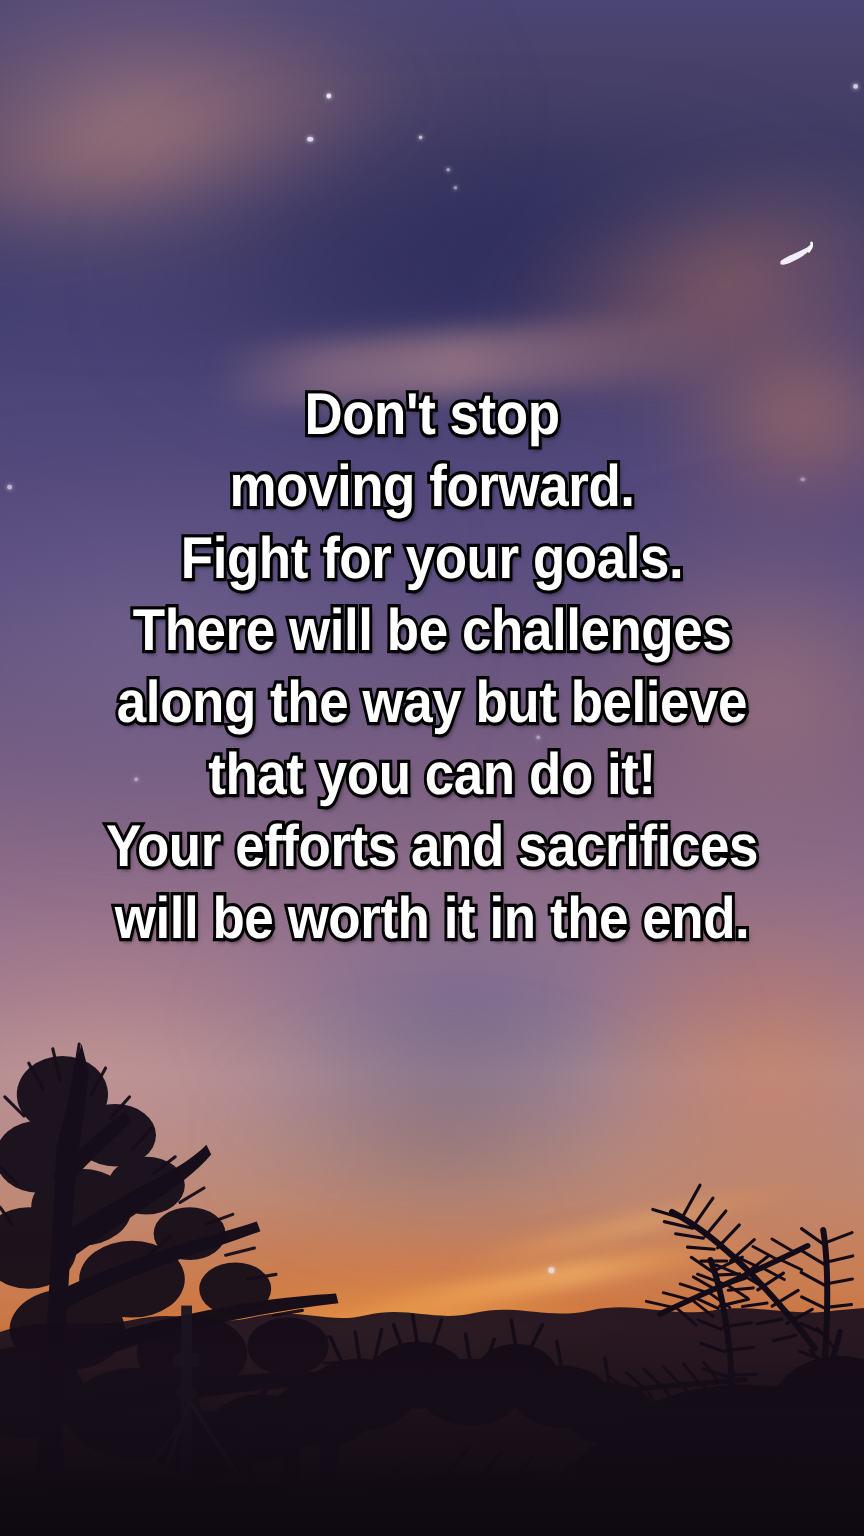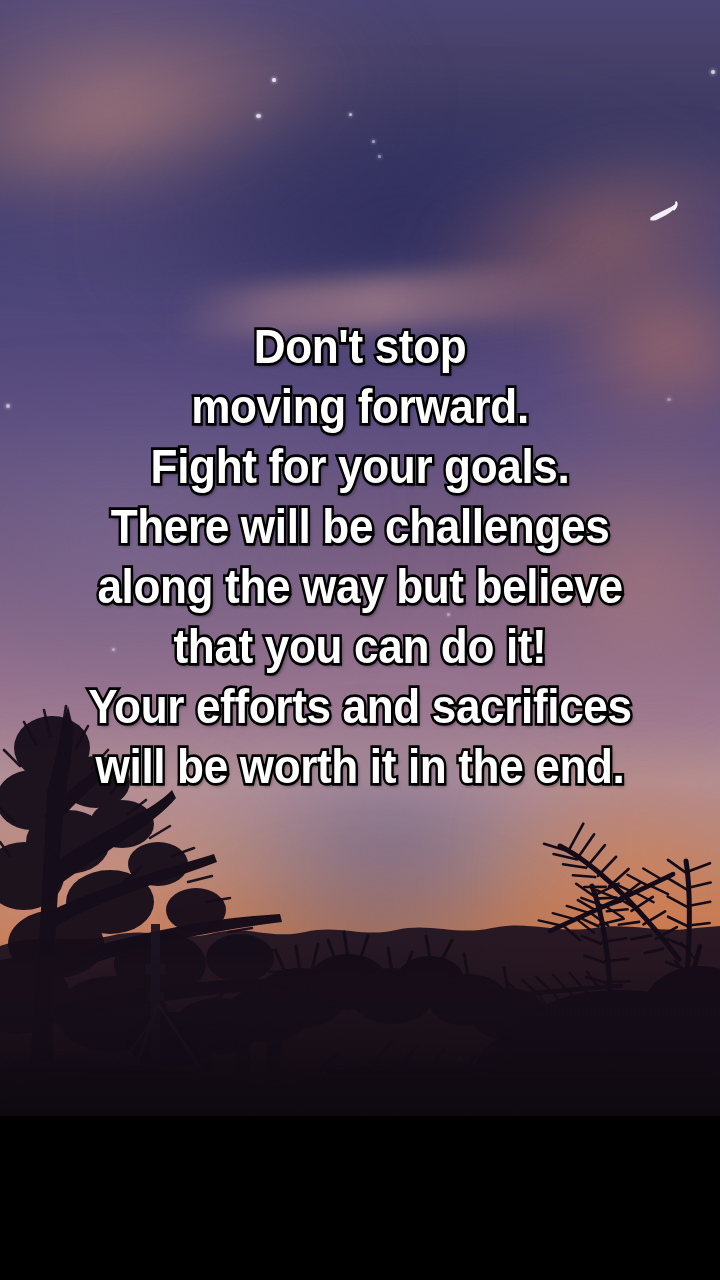--- a/index.html
+++ b/index.html
@@ -5,21 +5,21 @@
 <style>
   * { margin:0; padding:0; box-sizing:border-box; }
   html,body {
     width:720px; height:1280px;
     background:#000;
     font-family:"Liberation Sans", sans-serif;
     overflow:hidden;
   }
   #stage {
     position:relative;
-    width:720px; height:1116px;
+    width:720px; height:1280px;
     overflow:hidden;
   }
 
   
   .sky {
     position:absolute; inset:0;
     background:linear-gradient(to bottom,
       #4b4574 0%,
       #474169 5%,
       #3d3a64 10%,

